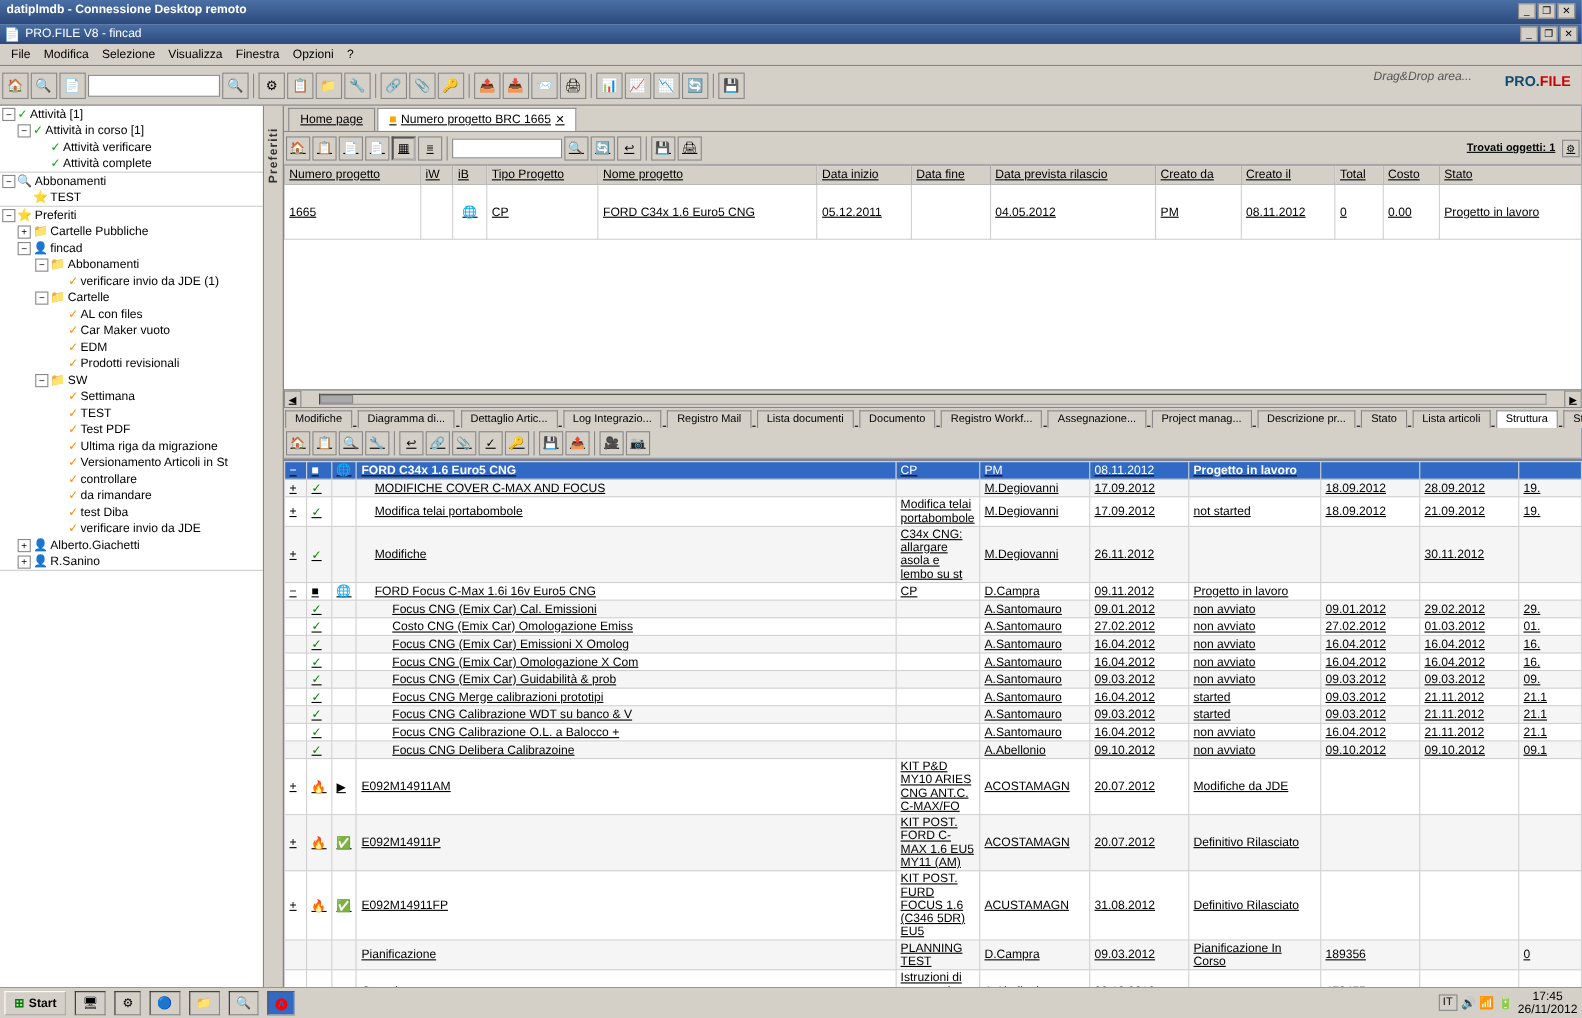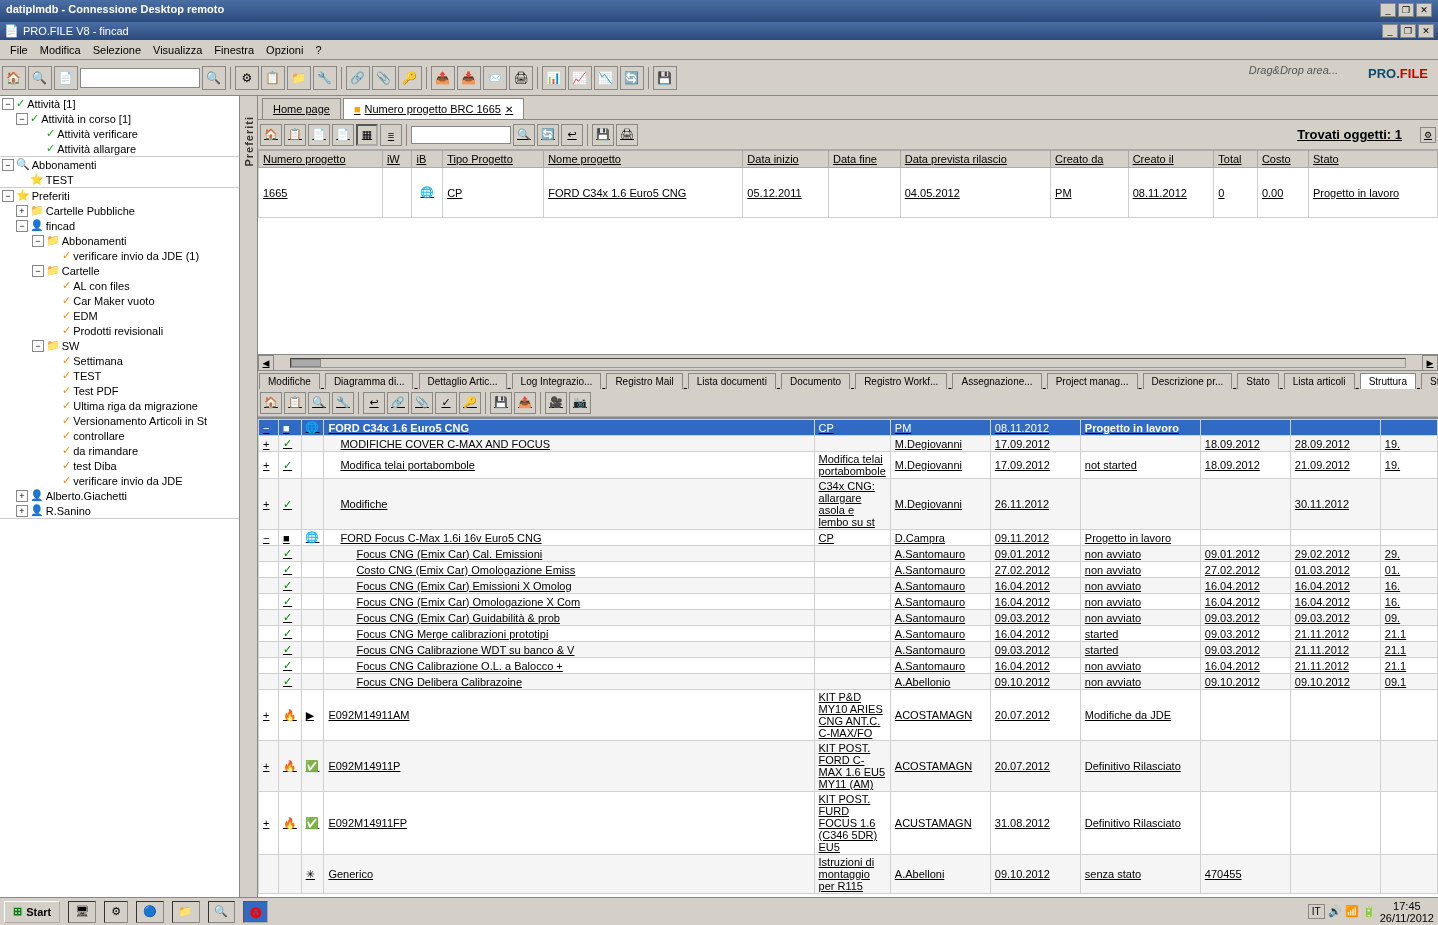--- a/index.html
+++ b/index.html
@@ -45,21 +45,21 @@
 
     
     .tab-bar { background: #d4d0c8; display: flex; align-items: flex-end; height: 24px; border-bottom: 1px solid #888; padding-left: 4px; }
     .tab { padding: 3px 10px; border: 1px solid #888; border-bottom: none; background: #d4d0c8; cursor: pointer; font-size: 11px; margin-right: 2px; height: 21px; display: flex; align-items: center; }
     .tab.active { background: white; }
     .tab-close { margin-left: 4px; font-size: 10px; cursor: pointer; }
 
     
     .toolbar2 { background: #d4d0c8; border-bottom: 1px solid #aaa; padding: 2px; display: flex; align-items: center; gap: 2px; height: 30px; }
     .tb2-btn { width: 22px; height: 22px; border: 1px solid #888; background: #d4d0c8; cursor: pointer; display: flex; align-items: center; justify-content: center; font-size: 11px; }
-    .found-text { margin-left: auto; margin-right: 16px; font-size: 13px; font-weight: bold; }
+    .found-text { margin-left: auto; margin-right: 4px; font-size: 10px; font-weight: bold; }
     .search-box { height: 18px; border: 1px solid #888; width: 100px; font-size: 11px; }
 
     
     .table-area { flex: 1; background: white; overflow: auto; }
     .data-table { width: 100%; border-collapse: collapse; font-size: 11px; }
     .data-table th { background: #d4d0c8; border: 1px solid #aaa; padding: 2px 4px; text-align: left; white-space: nowrap; font-weight: normal; font-size: 11px; position: sticky; top: 0; }
     .data-table td { border: 1px solid #d0d0d0; padding: 18px 4px; white-space: nowrap; }
 
     
     .bottom-tabs { background: #d4d0c8; border-top: 1px solid #888; overflow-x: auto; white-space: nowrap; }
@@ -184,21 +184,21 @@
         <span class="tree-label">Attività in corso [1]</span>
       </div>
       <div class="tree-item indent2">
         <span style="width:14px;display:inline-block"></span>
         <span class="tree-icon icon-green">✓</span>
         <span class="tree-label">Attività verificare</span>
       </div>
       <div class="tree-item indent2">
         <span style="width:14px;display:inline-block"></span>
         <span class="tree-icon icon-green">✓</span>
-        <span class="tree-label">Attività allargare</span>
+        <span class="tree-label">Attività complete</span>
       </div>
     </div>
 
     <div class="tree-section">
       <div class="tree-item">
         <span class="expand-btn">−</span>
         <span class="tree-icon">🔍</span>
         <span class="tree-label">Abbonamenti</span>
       </div>
       <div class="tree-item indent1">
@@ -676,20 +676,33 @@
               <td>ACUSTAMAGN</td>
               <td>31.08.2012</td>
               <td>Definitivo Rilasciato</td>
               <td></td>
               <td></td>
               <td></td>
             </tr>
             <tr class="sub-row">
               <td></td>
               <td></td>
+              <td></td>
+              <td>Pianificazione</td>
+              <td>PLANNING TEST</td>
+              <td>D.Campra</td>
+              <td>09.03.2012</td>
+              <td>Pianificazione In Corso</td>
+              <td>189356</td>
+              <td></td>
+              <td>0</td>
+            </tr>
+            <tr class="sub-row">
+              <td></td>
+              <td></td>
               <td>✳</td>
               <td>Generico</td>
               <td>Istruzioni di montaggio per R115</td>
               <td>A.Abelloni</td>
               <td>09.10.2012</td>
               <td>senza stato</td>
               <td>470455</td>
               <td></td>
               <td></td>
             </tr>

